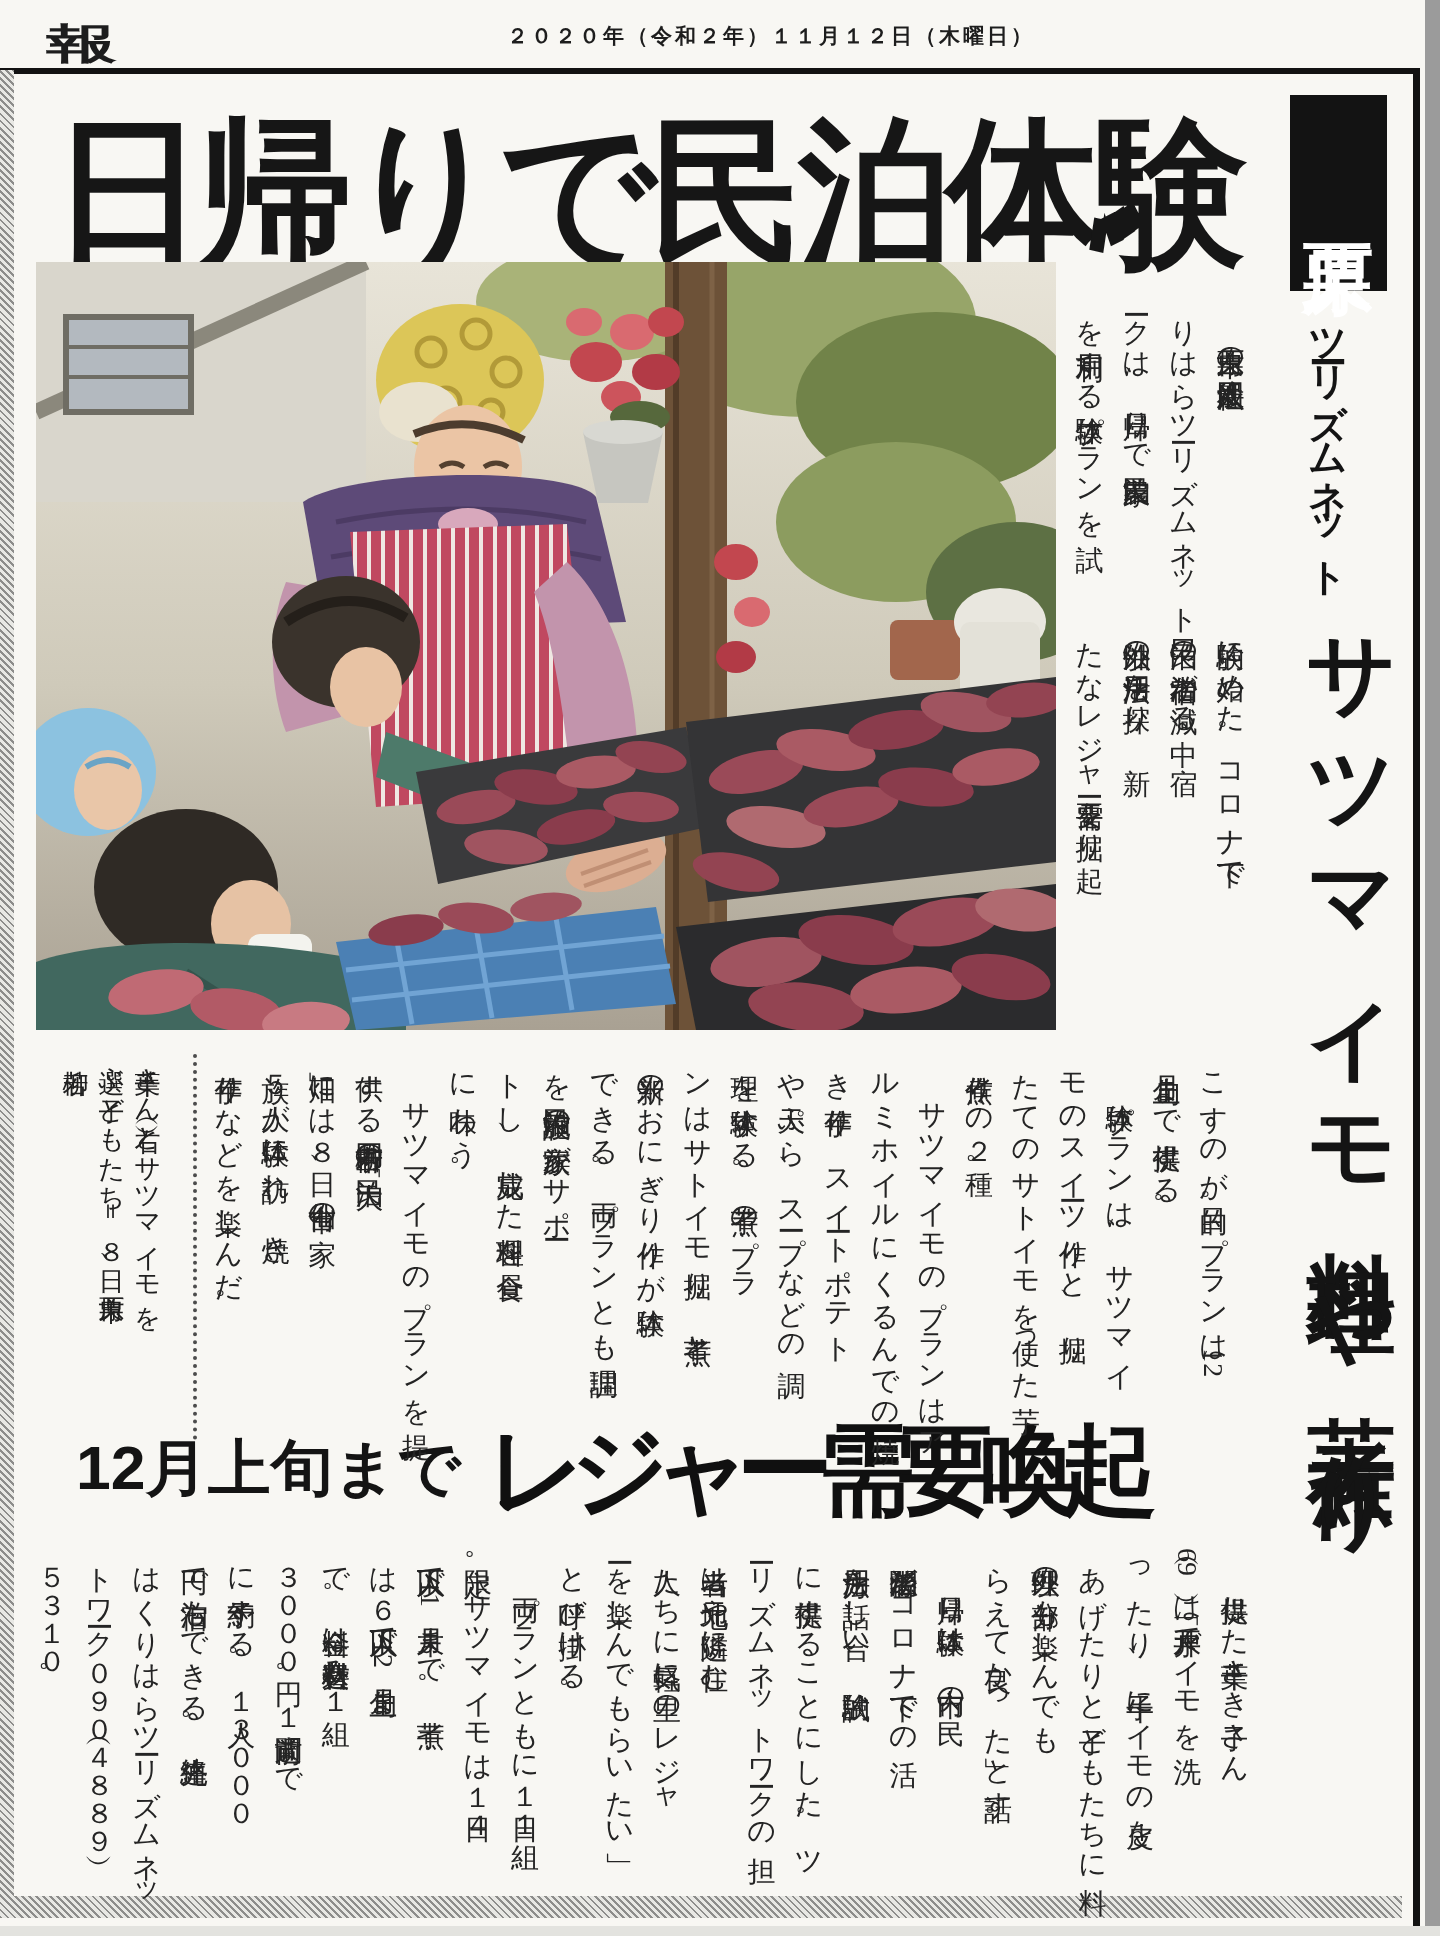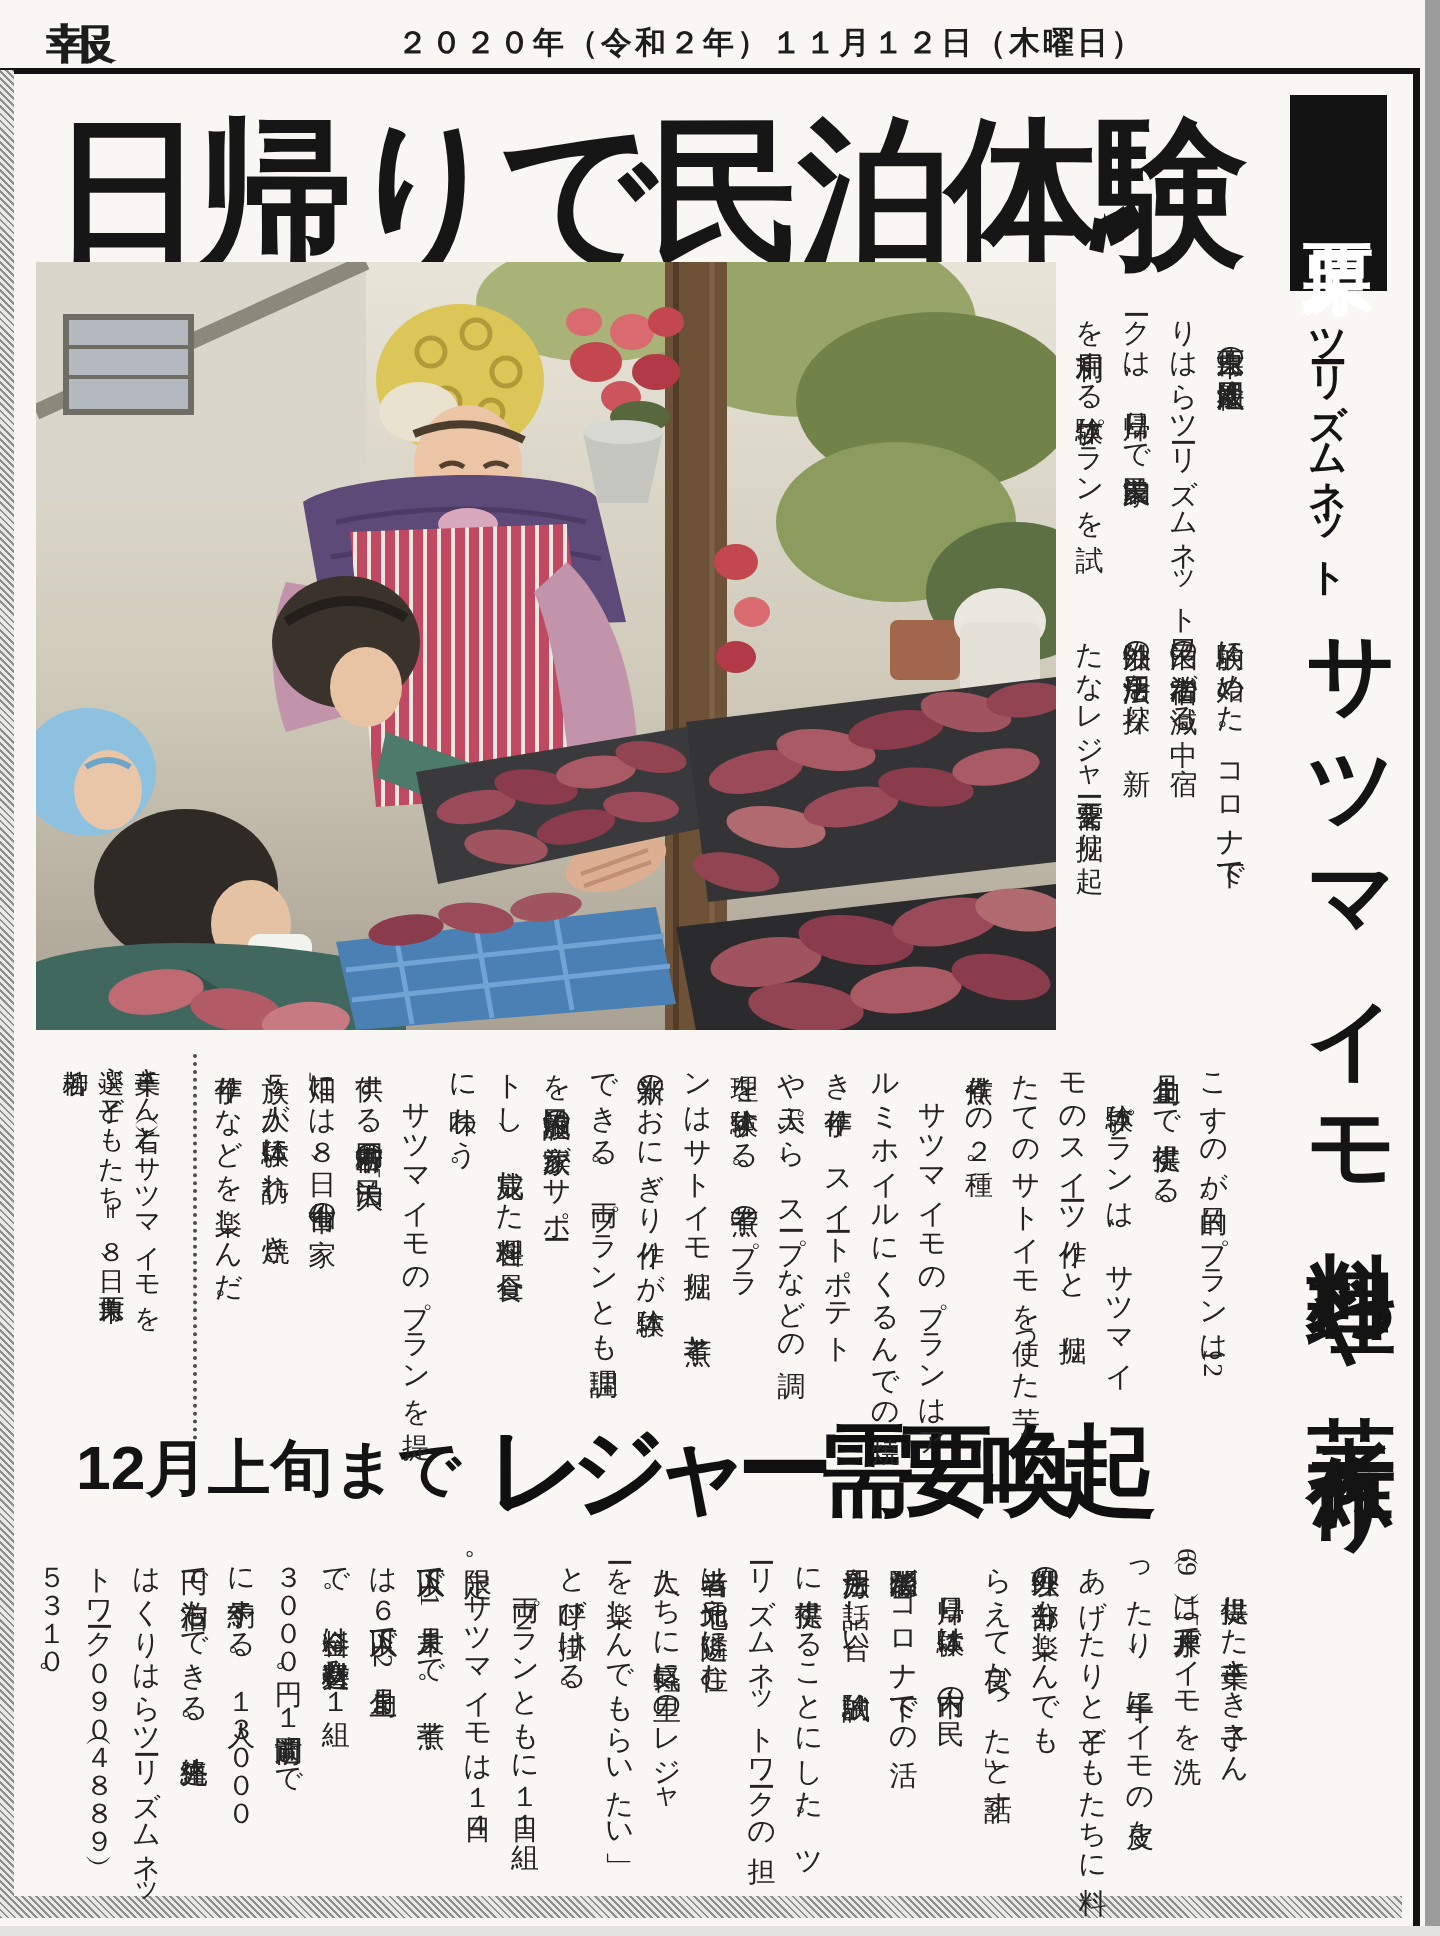--- a/index.html
+++ b/index.html
@@ -1,21 +1,21 @@
 <!DOCTYPE html>
 <html><head>
 <meta charset="utf-8">
 <style>
   html,body{margin:0;padding:0;background:#ffffff;}
   .sheet{position:relative;width:1440px;height:1936px;background:#f8f7f3;overflow:hidden;
          font-family:"Liberation Serif",serif;color:#1d1d1d;}
   
   .masthead-logo{position:absolute;left:46px;top:16px;font-size:42px;font-weight:bold;
     font-family:"DejaVu Serif",serif;transform:scaleX(1.7);transform-origin:left top;letter-spacing:2px;}
-  .date-line{position:absolute;left:382px;top:22px;width:778px;text-align:center;font-size:31px;
+  .date-line{position:absolute;left:382px;top:22px;width:778px;text-align:center;font-size:21px;
     font-weight:bold;font-family:"Liberation Sans",sans-serif;letter-spacing:3px;white-space:nowrap;}
   .top-rule{position:absolute;left:0;top:68px;width:1420px;height:6px;background:#121212;}
   .right-rule{position:absolute;left:1413px;top:68px;width:7px;height:1868px;background:#121212;}
   .page-edge{position:absolute;left:1425px;top:0;width:15px;height:1936px;background:#9b9b9b;}
   .left-hatch{position:absolute;left:0;top:70px;width:14px;height:1848px;
     background:repeating-linear-gradient(45deg,#8d8d8b 0 2px,#e8e8e4 2px 5px);}
   .bottom-hatch{position:absolute;left:0;top:1896px;width:1402px;height:22px;
     background:repeating-linear-gradient(45deg,#8d8d8b 0 2px,#e8e8e4 2px 5px);}
   .bottom-edge{position:absolute;left:0;top:1926px;width:1440px;height:10px;background:#e3e3df;}
   

